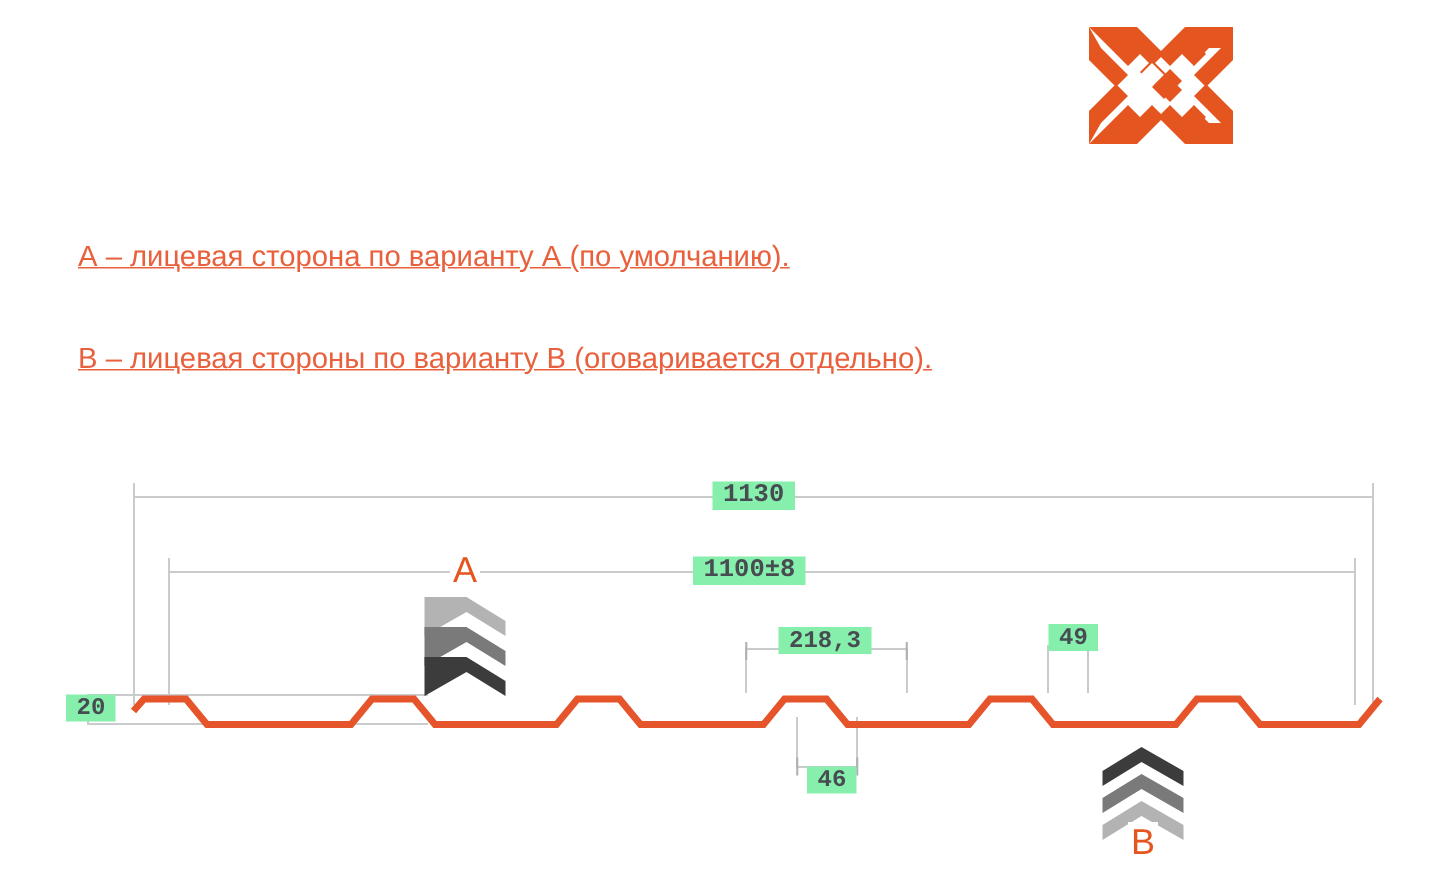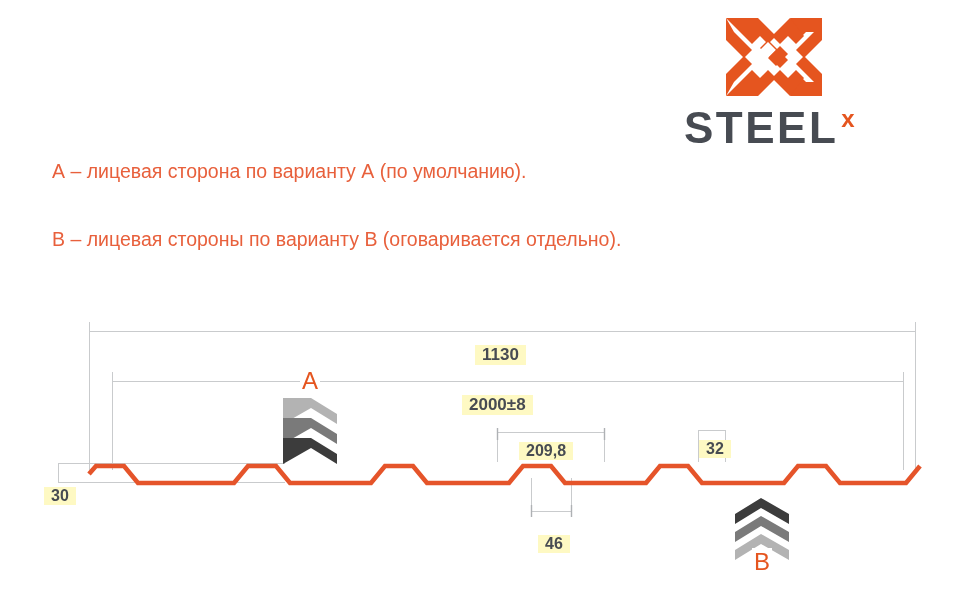--- a/index.html
+++ b/index.html
@@ -27,31 +27,32 @@
     font-size:24px; font-weight:bold; color:#e5551f;
     line-height:1; margin-left:3px; margin-top:1px;
     font-family:"Liberation Sans", sans-serif;
   }
 
   
   .caption {
     position:absolute; left:52px;
     color:#e8603c; font-size:19.5px; white-space:nowrap;
     font-family:"Liberation Sans", sans-serif;
+    text-decoration:underline;
   }
   #caption-a { top:160px; }
   #caption-b { top:228px; }
 
   
   #drawing { position:absolute; left:0; top:0; width:970px; height:597px; }
 
   .dim-label {
     position:absolute; color:#474b52; font-weight:bold;
-    font-size:17px; background:#fef9c3; padding:0 7px;
-    white-space:nowrap; font-family:Liberation Sans, sans-serif;margin-top:24px;
+    font-size:17px; background:#86efac; padding:0 7px;
+    white-space:nowrap; font-family:Liberation Mono, monospace;
   }
   .dim-label.small { font-size:16px; }
 
   .marker-letter {
     position:absolute; color:#e5551f; font-size:24px;
     font-family:"Liberation Sans", sans-serif;
     background:#ffffff; padding:0 2px;
   }
 </style>
 </head>
@@ -72,24 +73,20 @@
         <path d="M44 44 L52 36 L44 28 L36 36 Z" fill="#ffffff"></path>
         <path d="M56 32 L64 40 L52 52 L44 44 Z"></path>
 
         <path d="M2 82 L34 82 L52 64 L44 56 L36 64 L28 56 L20 64 Z"></path>
         <path d="M2 82 L2 60 L20 42 L28 50 L10 68 Z"></path>
 
         <path d="M66 82 L98 82 L98 60 L80 42 L72 50 L90 68 L82 68 L74 60 Z"></path>
         <path d="M66 82 L48 64 L56 56 L64 64 L72 56 L80 64 Z"></path>
       </g>
     </svg>
-  </div>
-  <div id="logo-word">
-    <span id="logo-text">STEEL</span>
-    <span id="logo-sup">x</span>
   </div>
 </div>
 
 <div class="caption" id="caption-a">А – лицевая сторона по варианту А (по умолчанию).</div>
 <div class="caption" id="caption-b">В – лицевая стороны по варианту В (оговаривается отдельно).</div>
 
 <div id="drawing">
   <svg viewBox="0 0 970 597" width="970" height="597" aria-hidden="true">
 
     <g stroke="#c9cbcd" stroke-width="1.4" fill="none" shape-rendering="crispEdges">
@@ -171,27 +168,27 @@
     <g>
       <path d="M735 514 L761 498 L789 514 L789 524 L761 508 L735 524 Z" fill="#3c3c3c"></path>
       <path d="M735 532 L761 516 L789 532 L789 542 L761 526 L735 542 Z" fill="#7a7a7a"></path>
       <path d="M735 550 L761 534 L789 550 L789 560 L761 544 L735 560 Z" fill="#b3b3b3"></path>
     </g>
   </svg>
 
   
   <div class="dim-label" style="left:475px; top:321px;">1130</div>
 
-  <div class="dim-label" style="left:462px; top:371px;">2000±8</div>
+  <div class="dim-label" style="left:462px; top:371px;">1100±8</div>
 
-  <div class="dim-label small" style="left:519px; top:418px;">209,8</div>
+  <div class="dim-label small" style="left:519px; top:418px;">218,3</div>
 
-  <div class="dim-label small" style="left:699px; top:416px;">32</div>
+  <div class="dim-label small" style="left:699px; top:416px;">49</div>
 
   <div class="dim-label small" style="left:538px; top:511px;">46</div>
 
-  <div class="dim-label small" style="left:44px; top:463px;">30</div>
+  <div class="dim-label small" style="left:44px; top:463px;">20</div>
 
   
   <div class="marker-letter" style="left:300px; top:367px;">А</div>
 
   <div class="marker-letter" style="left:752px; top:548px;">В</div>
 </div>
 
 </body></html>

